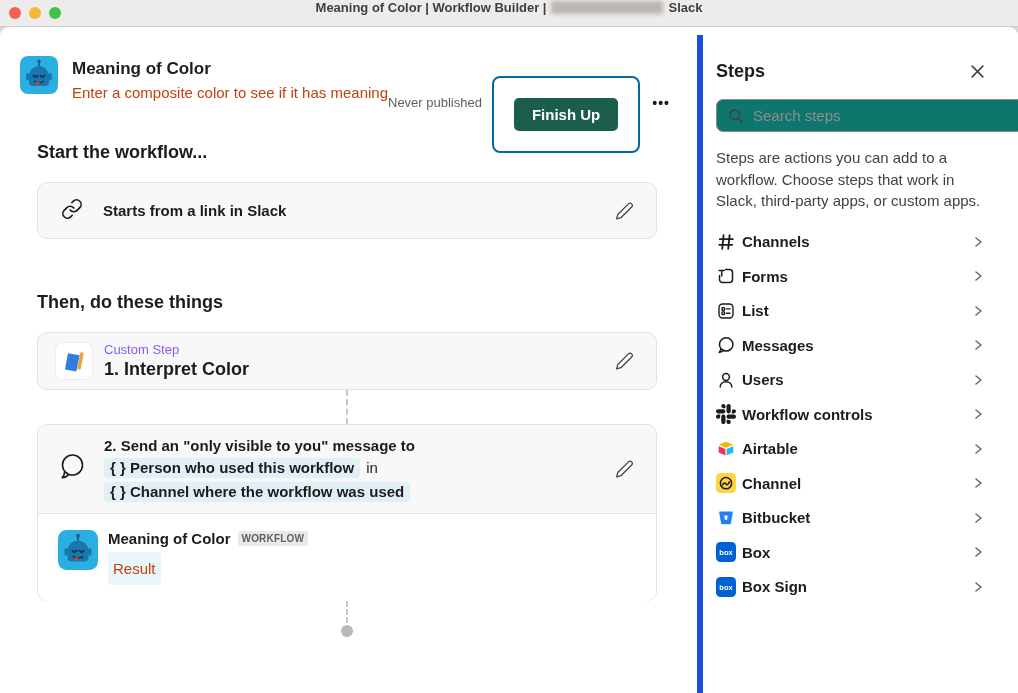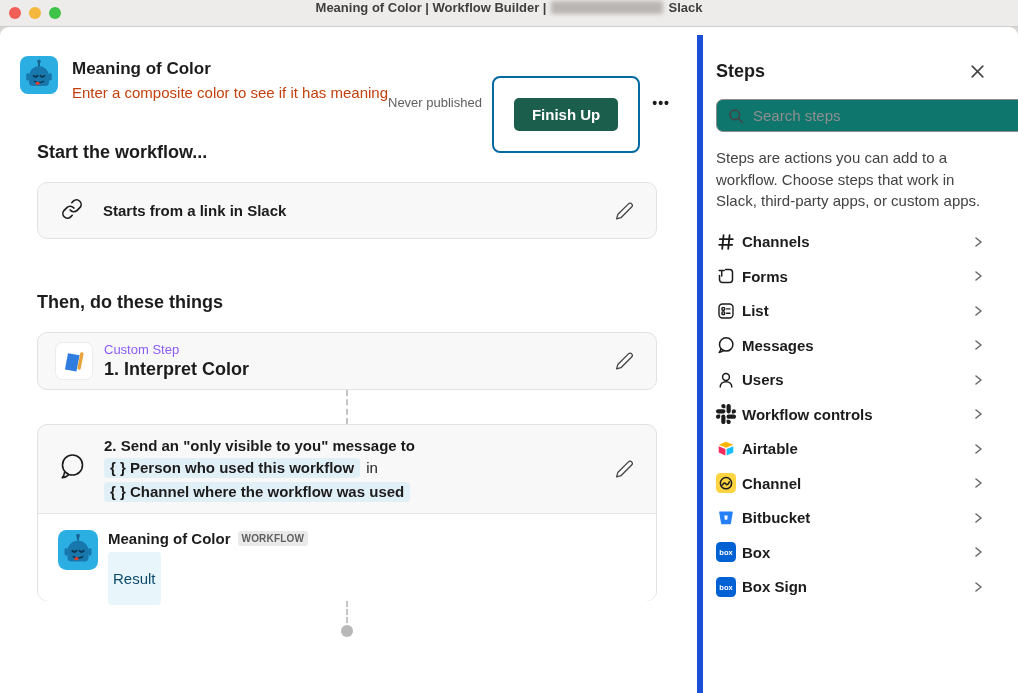--- a/index.html
+++ b/index.html
@@ -59,21 +59,21 @@
   .step2-lines { margin-left:16px; display:flex; flex-direction:column; gap:4px; }
   .s2-line { font-size:15px; color:#1d1c1d; display:flex; align-items:center; gap:6px; }
   .s2-line.first { font-weight:700; }
   .chip { background:#e1eff7; border-radius:4px; padding:1px 6px 2px; font-size:15px; font-weight:700; color:#1d1c1d; white-space:nowrap; }
   .step2-white { position:relative; height:87px; background:#fff; border-radius:0 0 10px 10px; padding:16px 20px; display:flex; }
   .pv-avatar { width:40px; height:40px; flex:0 0 auto; }
   .pv-body { margin-left:10px; }
   .pv-namerow { display:flex; align-items:center; gap:7px; }
   .pv-name { font-size:15px; font-weight:800; color:#1d1c1d; }
   .pv-badge { font-size:10px; font-weight:700; color:#616061; background:#e9e9e9; border-radius:3px; padding:2px 4px; letter-spacing:.2px; }
-  .pv-link { margin-top:5px; display:inline-block; font-size:15px; color:#0c4a6e; background:#e8f5fa; border-radius:4px; padding:18px 5px; text-decoration:none; }
+  .pv-link { margin-top:5px; display:inline-block; font-size:15px; color:#c2410c; background:#e8f5fa; border-radius:4px; padding:8px 5px; text-decoration:none; }
 
   
   .sidebar { position:absolute; left:697px; top:8px; width:321px; height:666px; border-left:6px solid #1d4ed8; background:#fff; }
   .sb-head { display:flex; align-items:center; justify-content:space-between; margin:26px 30px 0 13px; }
   .sb-title { font-size:18px; font-weight:800; color:#1d1c1d; }
   .sb-close { background:none; border:none; cursor:pointer; line-height:0; padding:2px; }
   .sb-search { position:relative; margin:17px 30px 0 13px; }
   .sb-search input { width:308px; height:33px; border:1px solid #8d8a8d; border-radius:7px; padding:0 10px 0 36px; font-size:15px; font-family:"Liberation Sans",sans-serif; color:#1d1c1d; outline:none; background:#0f766e; }
   .sb-search input::placeholder { color:#8f8f8f; }
   .sb-search .mag { position:absolute; left:11px; top:8px; }

